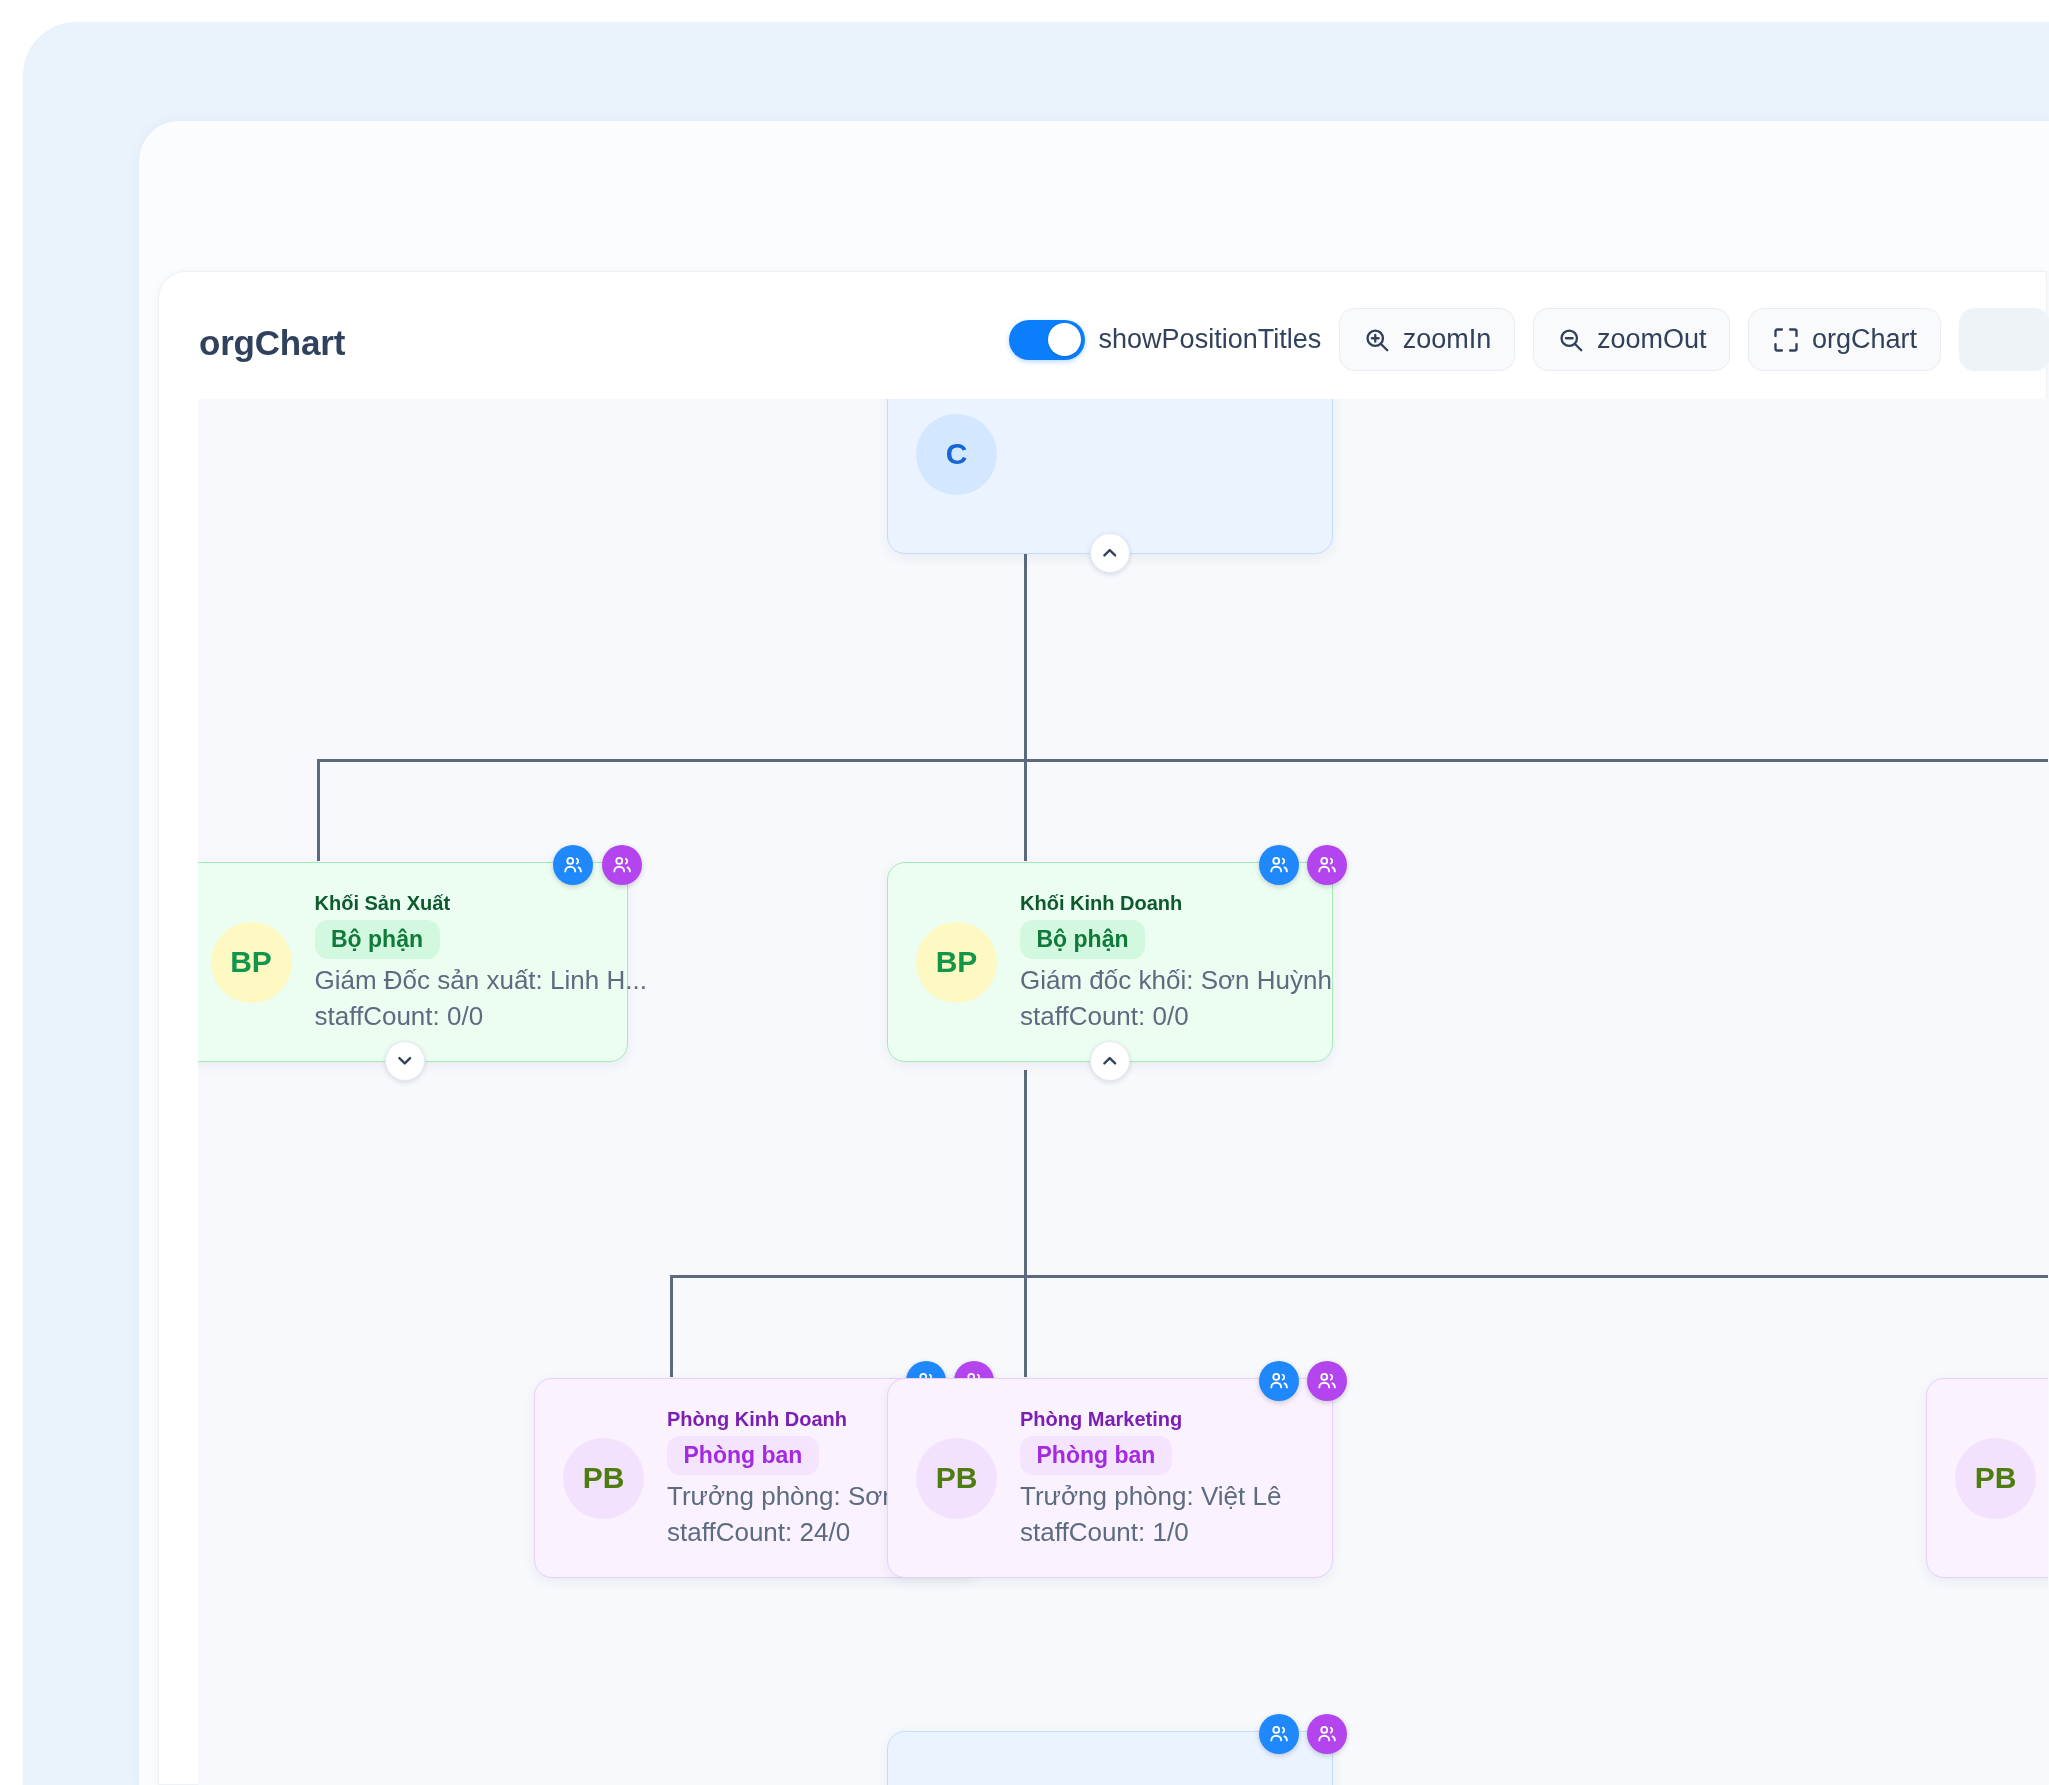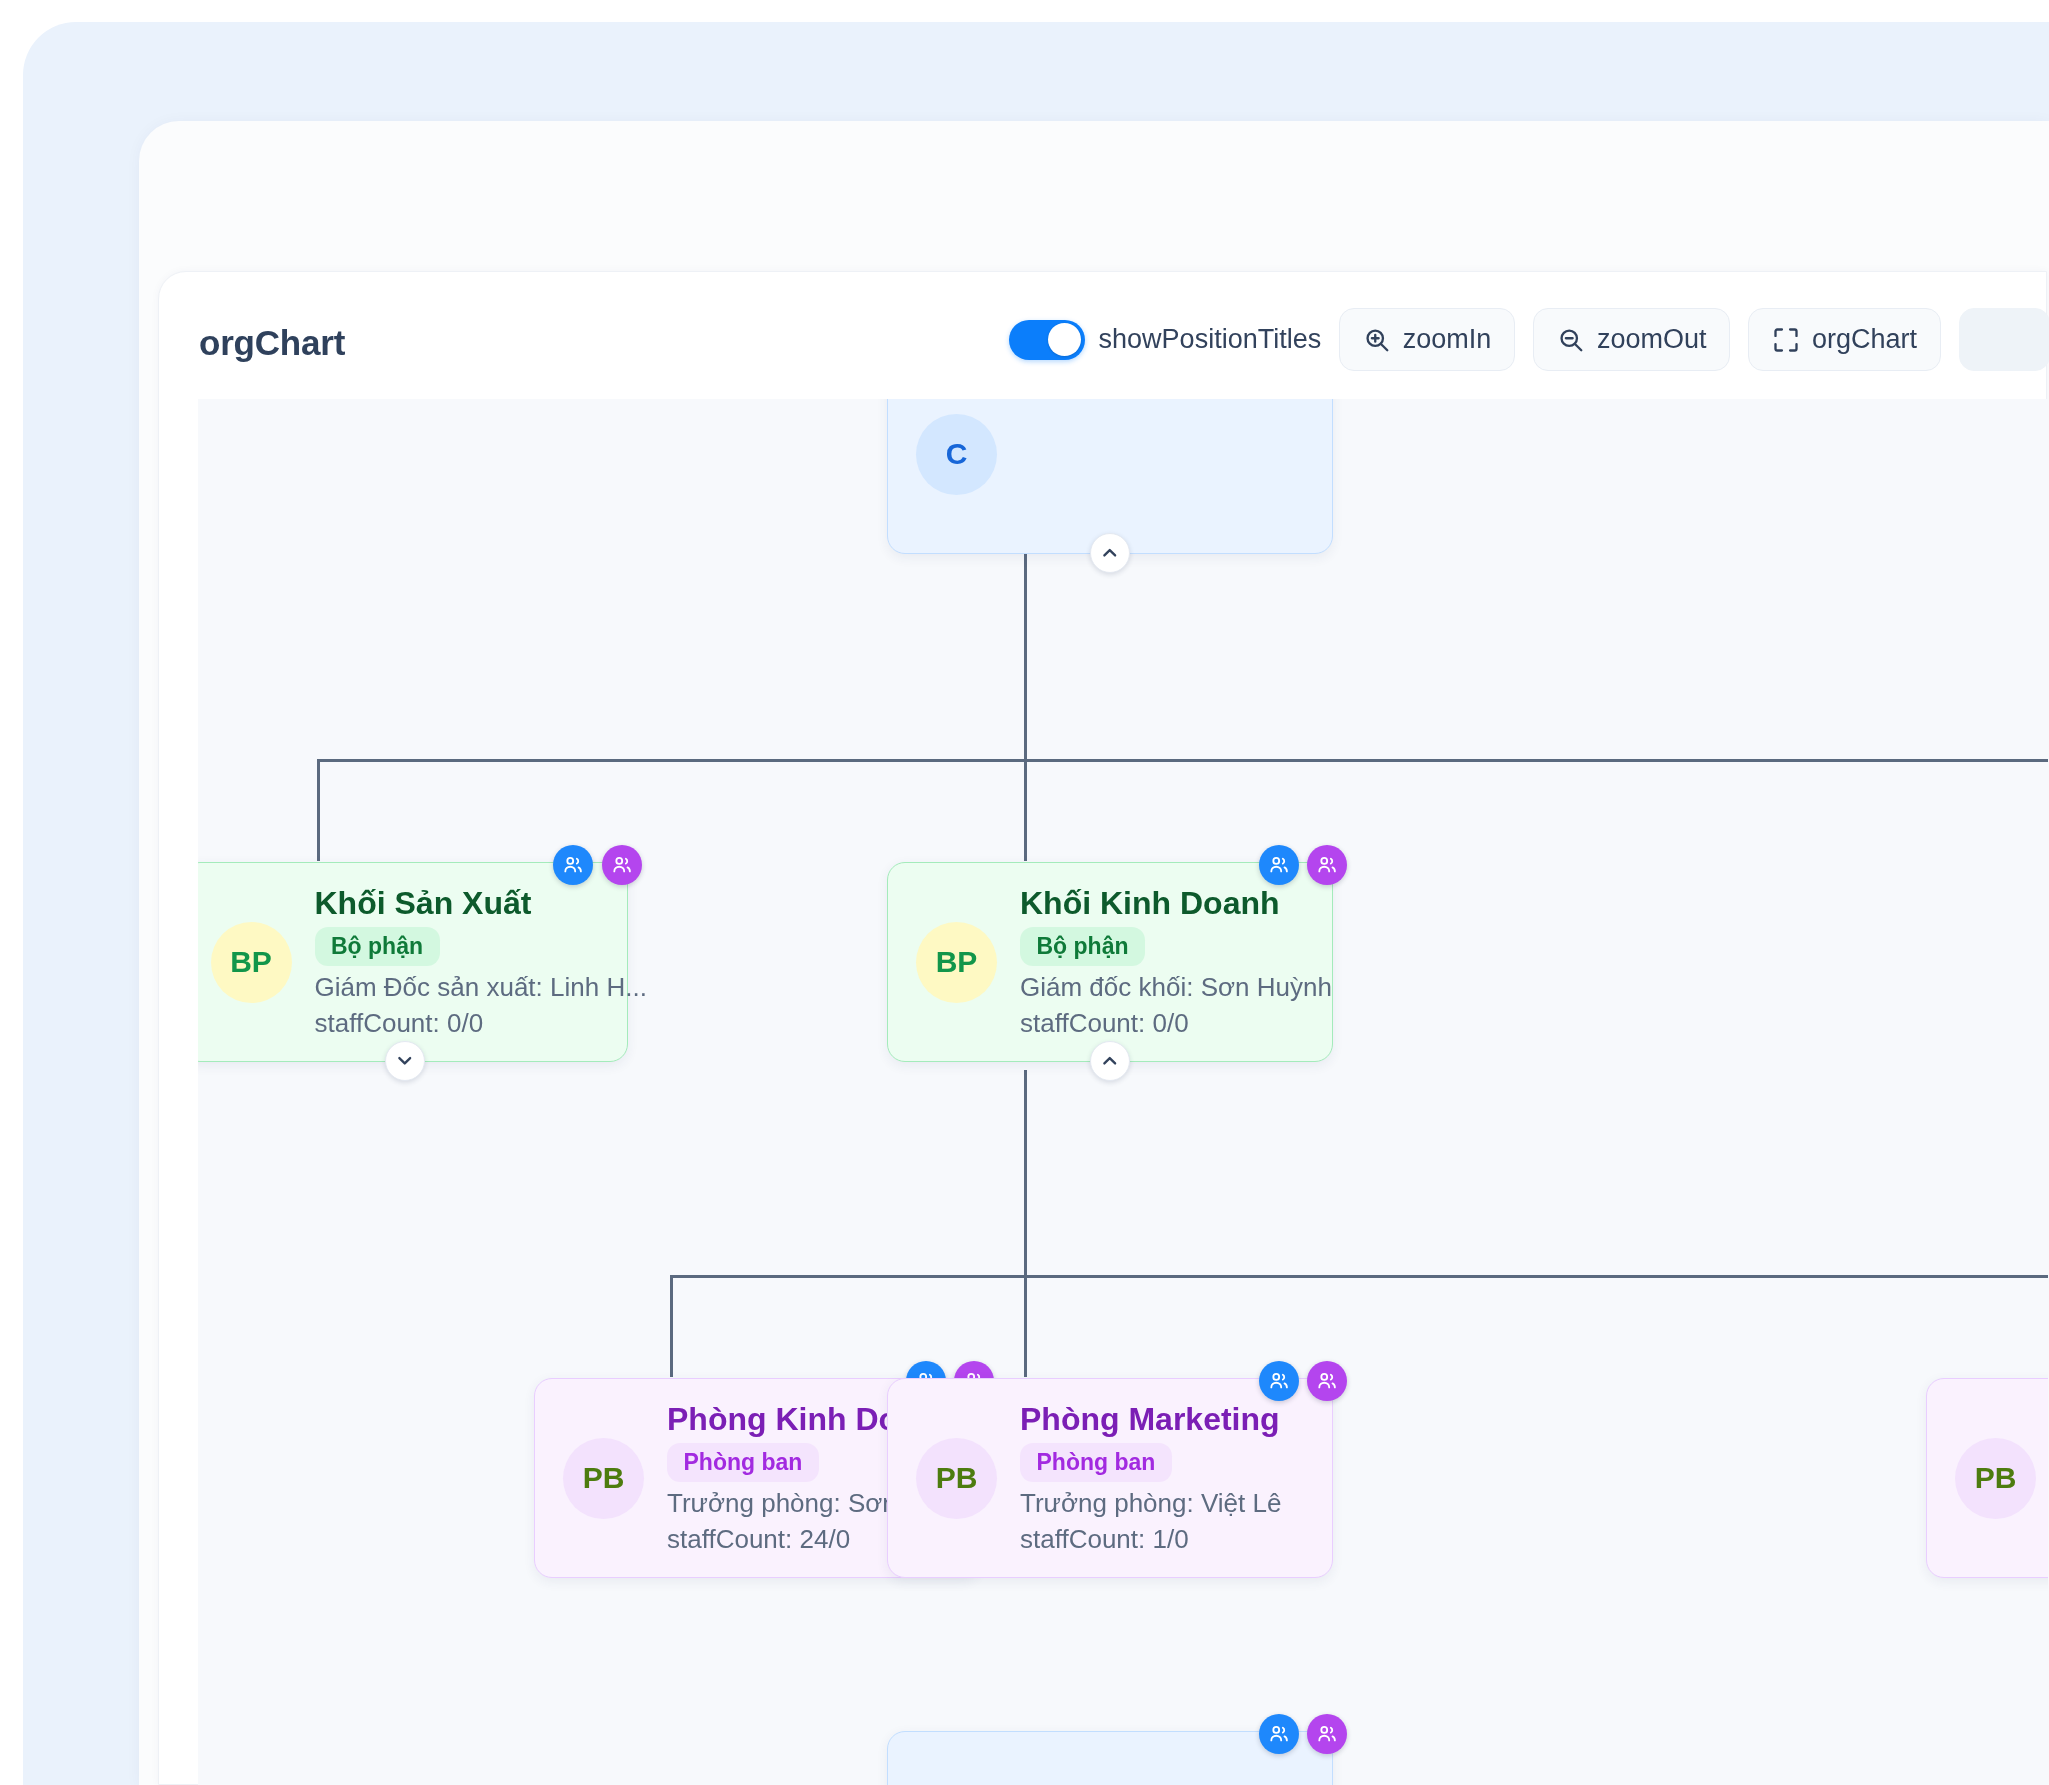--- a/index.html
+++ b/index.html
@@ -205,21 +205,21 @@
 
   .node-body {
     margin-left: 23px;
     display: flex;
     flex-direction: column;
     gap: 5.8px;
     min-width: 0;
   }
 
   .node-title {
-    font-size: 32px;
+    font-size: 20px;
     font-weight: 700;
     white-space: nowrap;
   }
   .company .node-title { color: #1a3f86; }
   .block   .node-title { color: #0d5a2c; }
   .dept    .node-title { color: #7b1fb5; }
 
   .node-badge {
     align-self: flex-start;
     padding: 5.8px 16.5px;

